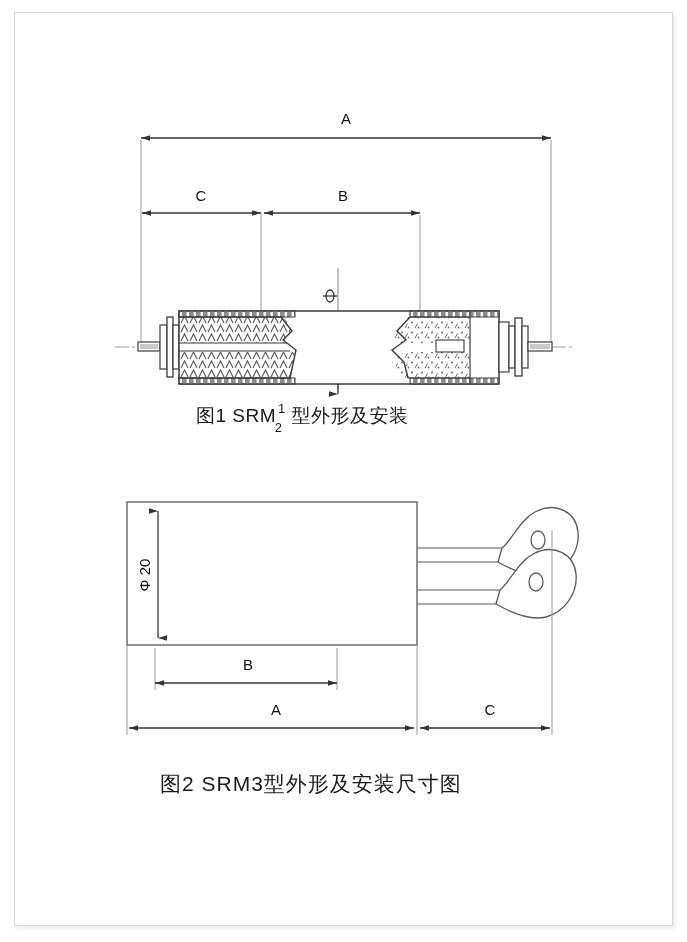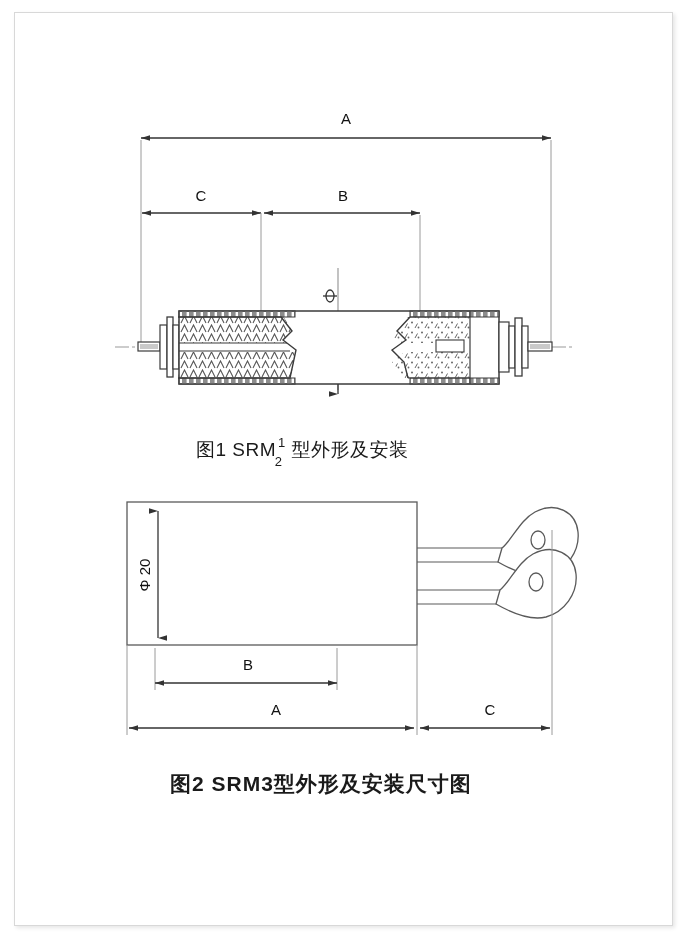--- a/index.html
+++ b/index.html
@@ -36,27 +36,26 @@
   .cap {
     position: absolute;
     color: #1a1a1a;
     white-space: nowrap;
   }
   #caption-1 {
     left: 196px;
     top: 403px;
     font-size: 19px;
     letter-spacing: 0.5px;
-    margin-top: 34px;
   }
   #caption-2 {
-    left: 170px;
+    left: 160px;
     top: 770px;
     font-size: 21px;
-    font-weight: bold;
+    font-weight: normal;
     letter-spacing: 1px;
   }
   .sup {
     font-size: 13px;
     vertical-align: super;
     position: relative;
     left: 2px;
     top: -2px;
   }
   .sub {

